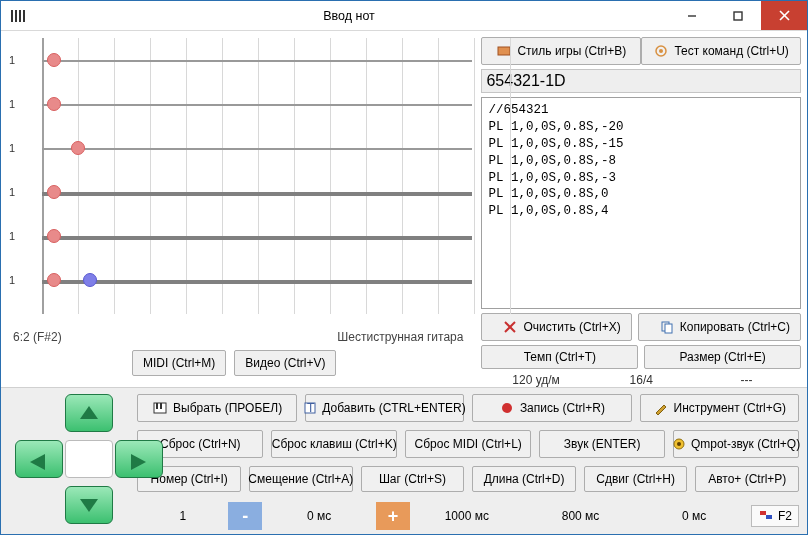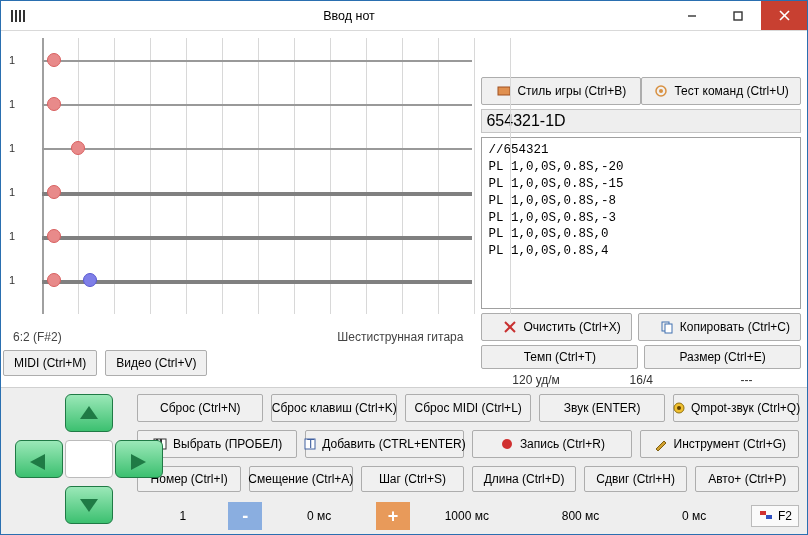--- a/index.html
+++ b/index.html
@@ -14,24 +14,24 @@
   .winbtn svg { display:block; }
   .main { display: flex; height: 356px; }
   .left { width: 514px; padding: 6px 4px 0 2px; display:flex; flex-direction:column; }
   .right { flex: 1; padding: 6px 6px 0 4px; display:flex; flex-direction:column; gap:4px;}
   .grid { position: relative; height: 292px; background:#fff; border:1px solid #fff;  }
   .rowlbl { position:absolute; left:5px; font-size:11px; color:#333; transform:translateY(-50%);}
   .dot { position:absolute; width:14px; height:14px; border-radius:50%; transform:translate(-50%,-50%);}
   .dot.red { background:#e88a8a; border:1px solid #d86060;}
   .dot.blue { background:#7f7fe8; border:1px solid #5a5ad0;}
   .gridfoot { display:flex; justify-content:space-between; padding:1px 10px 2px 10px; font-size:11px; color:#444;}
-  .leftbtns { display:flex; gap:8px; justify-content:flex-start; padding:4px 8px 4px 0;}
+  .leftbtns { display:flex; gap:8px; justify-content:center; padding:4px 8px 4px 0;}
   .btn { background:#f0f0f0; border:1px solid #adadad; padding:5px 10px; border-radius:2px; cursor:default; white-space:nowrap; font-size:12px; display:inline-flex; align-items:center; gap:5px; justify-content:center;}
   .btn.small { padding:4px 7px;}
-  .toprow { display:flex; gap:0;margin-top:40px;}
+  .toprow { display:flex; gap:0;}
   .toprow .btn{ flex:1;}
   .filebox { border:1px solid #c5c5c5; padding:2px 4px; background:#eee; font-size:16px;}
   .codebox { flex:1; border:1px solid #a0a0a0; background:#fff; padding:4px 6px; font-family:"Consolas","Courier New",monospace; white-space:pre; font-size:12.5px; line-height:1.35; overflow:auto; min-height:160px;}
   .rightrow2 { display:flex; gap:6px;}
   .rightrow2 .btn{flex:1;padding-left:20px;}
   .rightrow3 { display:flex; gap:6px;}
   .rightrow3 .btn{flex:1; min-width:0;}
   .statrow { display:flex; font-size:11.5px; color:#333; padding:0 2px;}
   .statrow div{flex:1; text-align:center;}
   .bottom { background:#eeeeee; border-top:1px solid #d0d0d0; padding:6px 8px 4px 8px; display:flex; gap:10px;}
@@ -219,69 +219,69 @@
         </svg>
       </div>
     <div class="arrow down">
         <svg width="22" height="20">
           <polygon points="11,17 2,4 20,4" fill="#1f7a45"></polygon>
         </svg>
       </div>
   </div>
   <div class="btncol">
     <div class="btnrow">
+      <button class="btn">
+        <span class="ico">
+            <svg width="14" height="14">
+              <rect x="1" y="2" width="12" height="10" fill="#fff" stroke="#333"></rect>
+              <rect x="3" y="2" width="2" height="6" fill="#333"></rect>
+              <rect x="7" y="2" width="2" height="6" fill="#333"></rect>
+            </svg>
+          </span>
+        <span>Выбрать (ПРОБЕЛ)</span>
+      </button>
+      <button class="btn">
+        <span class="ico">
+            <svg width="14" height="14">
+              <rect x="2" y="2" width="10" height="10" fill="#fff" stroke="#4060a0"></rect>
+              <text x="4" y="11" font-size="9" fill="#4060a0">T</text>
+            </svg>
+          </span>
+        <span>Добавить (CTRL+ENTER)</span>
+      </button>
+      <button class="btn">
+        <span class="ico">
+            <svg width="14" height="14">
+              <circle cx="7" cy="7" r="5" fill="#d03030"></circle>
+            </svg>
+          </span>
+        <span>Запись (Ctrl+R)</span>
+      </button>
+      <button class="btn">
+        <span class="ico">
+            <svg width="14" height="14">
+              <path d="M2 12 L10 4 L12 6 L4 14 Z" fill="#d0a030" stroke="#806010"></path>
+            </svg>
+          </span>
+        <span>Инструмент (Ctrl+G)</span>
+      </button>
+    </div>
+    <div class="btnrow">
       <button class="btn">Сброс (Ctrl+N)</button>
       <button class="btn">Сброс клавиш (Ctrl+K)</button>
       <button class="btn">Сброс MIDI (Ctrl+L)</button>
       <button class="btn">Звук (ENTER)</button>
       <button class="btn">
         <span class="ico">
             <svg width="14" height="14">
               <circle cx="7" cy="7" r="5" fill="#f0c030" stroke="#907010"></circle>
               <circle cx="7" cy="7" r="2" fill="#604000"></circle>
             </svg>
           </span>
         <span>Qmpot-звук (Ctrl+Q)</span>
-      </button>
-    </div>
-    <div class="btnrow">
-      <button class="btn">
-        <span class="ico">
-            <svg width="14" height="14">
-              <rect x="1" y="2" width="12" height="10" fill="#fff" stroke="#333"></rect>
-              <rect x="3" y="2" width="2" height="6" fill="#333"></rect>
-              <rect x="7" y="2" width="2" height="6" fill="#333"></rect>
-            </svg>
-          </span>
-        <span>Выбрать (ПРОБЕЛ)</span>
-      </button>
-      <button class="btn">
-        <span class="ico">
-            <svg width="14" height="14">
-              <rect x="2" y="2" width="10" height="10" fill="#fff" stroke="#4060a0"></rect>
-              <text x="4" y="11" font-size="9" fill="#4060a0">T</text>
-            </svg>
-          </span>
-        <span>Добавить (CTRL+ENTER)</span>
-      </button>
-      <button class="btn">
-        <span class="ico">
-            <svg width="14" height="14">
-              <circle cx="7" cy="7" r="5" fill="#d03030"></circle>
-            </svg>
-          </span>
-        <span>Запись (Ctrl+R)</span>
-      </button>
-      <button class="btn">
-        <span class="ico">
-            <svg width="14" height="14">
-              <path d="M2 12 L10 4 L12 6 L4 14 Z" fill="#d0a030" stroke="#806010"></path>
-            </svg>
-          </span>
-        <span>Инструмент (Ctrl+G)</span>
       </button>
     </div>
     <div class="btnrow">
       <button class="btn">Номер (Ctrl+I)</button>
       <button class="btn">Смещение (Ctrl+A)</button>
       <button class="btn">Шаг (Ctrl+S)</button>
       <button class="btn">Длина (Ctrl+D)</button>
       <button class="btn">Сдвиг (Ctrl+H)</button>
       <button class="btn">Авто+ (Ctrl+P)</button>
     </div>

